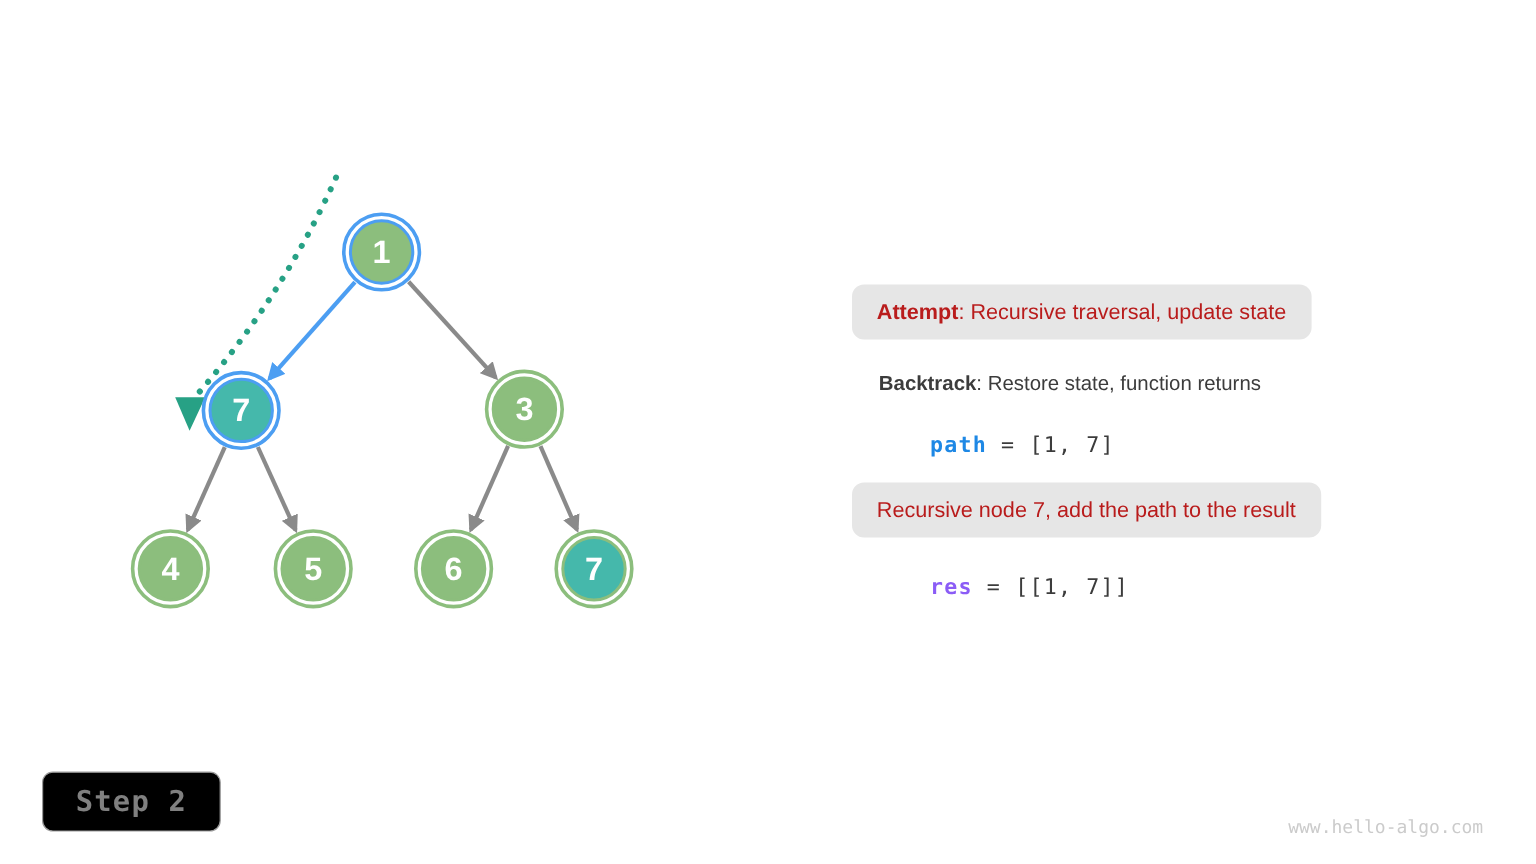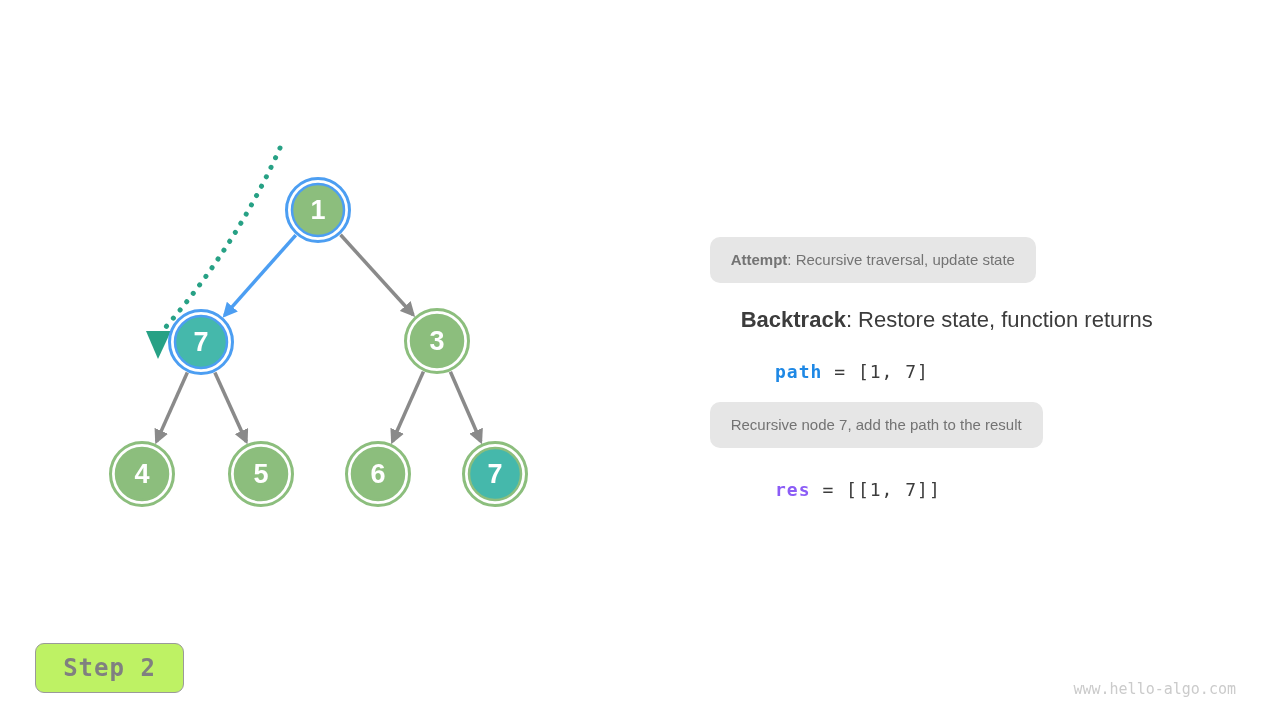--- a/index.html
+++ b/index.html
@@ -6,35 +6,35 @@
   body{
     width:1280px;height:720px;background:#ffffff;overflow:hidden;
     font-family:"Liberation Sans", sans-serif;position:relative;
   }
   .stage{position:absolute;inset:0;}
   #tree-svg{position:absolute;left:0;top:0;}
   .notes{position:absolute;left:683px;top:0;width:560px;}
   .note-row{position:absolute;white-space:pre;}
   .bubble{
     background:#E6E6E6;border-radius:10px;
-    padding:10px 21px;font-size:15px;line-height:26px;color:#737373;
+    padding:10px 21px;font-size:18px;line-height:26px;color:#b91c1c;
     display:inline-block;
   }
   .plain{
-    padding-left:21px;font-size:22px;line-height:26px;color:#3C3C3C;
+    padding-left:21px;font-size:17px;line-height:26px;color:#3C3C3C;
   }
   .code{
     padding-left:21px;font-family:"DejaVu Sans Mono", monospace;
     font-size:18px;line-height:27px;color:#3C3C3C;letter-spacing:1px;
   }
   .code b{font-weight:bold;}
   .note-row b{font-weight:bold;}
   .step-box{
     position:absolute;left:35px;top:643px;width:147px;height:48px;
-    border:1.5px solid #9A9A9A;border-radius:9px;background:#bef264;
+    border:1.5px solid #9A9A9A;border-radius:9px;background:#000000;
     display:flex;align-items:center;justify-content:center;
     font-family:"DejaVu Sans Mono", monospace;font-weight:bold;
     font-size:24px;color:#808080;letter-spacing:1px;
   }
   .watermark{
     position:absolute;right:44px;top:680px;
     font-family:"DejaVu Sans Mono", monospace;font-size:15px;color:#CBCBCB;text-align:right;
   }
 </style>
 </head>

